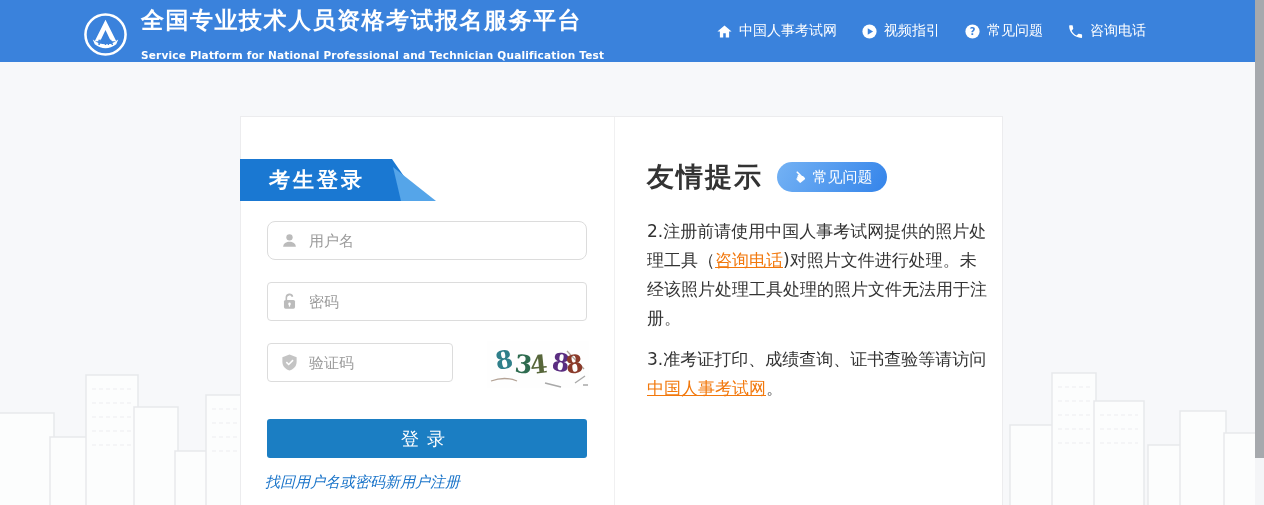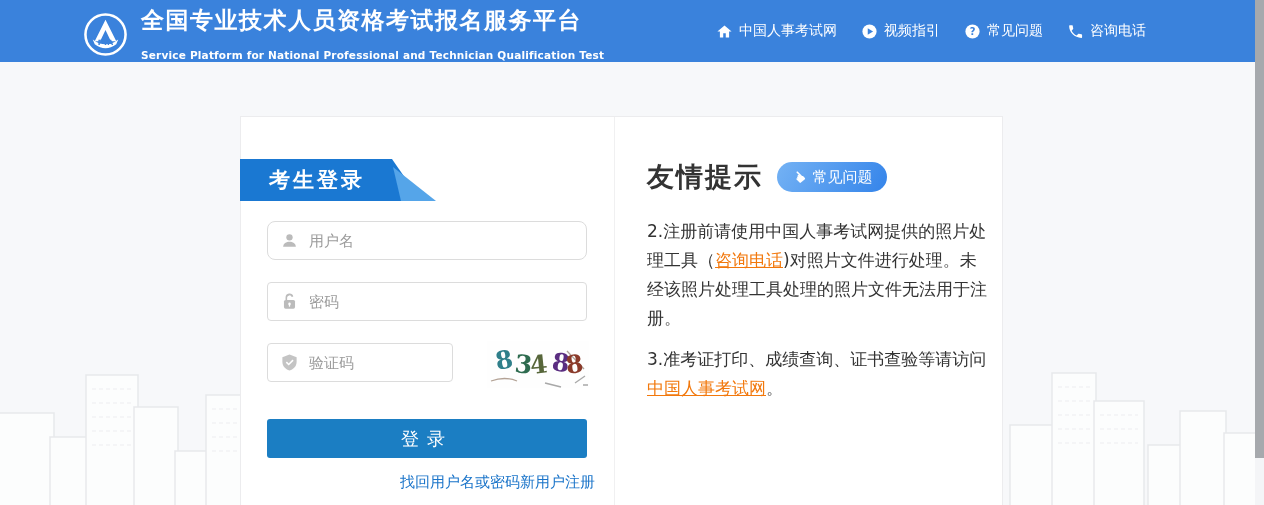--- a/index.html
+++ b/index.html
@@ -35,21 +35,21 @@
   .field input { border:none; outline:none; flex:1; height:100%; font-size:15px; color:#333; padding-left:10px; background:transparent; font-family:inherit; }
   .field input::placeholder { color:#9b9b9b; opacity:1; }
   .field-user { top:104px;border-radius:8px; }
   .field-pass { top:165px;justify-content:flex-end; }
   .field-captcha { top:226px; width:186px; }
 
   .captcha-box { position:absolute; left:246px; top:224px; width:102px; height:47px; cursor:pointer; background:#fefefe; }
   .cap-digit { font-family:"DejaVu Serif","Liberation Serif",serif; font-size:25px; font-weight:bold; }
 
   .login-btn { position:absolute; left:26px; top:302px; width:320px; height:39px; background:#1b7ec3; border:none; border-radius:3px; color:#fff; font-size:18px; letter-spacing:8px; cursor:pointer; font-family:inherit; }
-  .links-row { position:absolute; left:34px; top:356px; width:320px; display:flex; justify-content:flex-end; }
+  .links-row { position:absolute; left:24px; top:356px; width:320px; display:flex; justify-content:flex-start;font-style:italic; }
   .links-row a { color:#1a74c9; font-size:15px; text-decoration:none; cursor:pointer; }
 
   
   .right-col { position:absolute; left:374px; top:0; width:388px; height:100%; }
   .tips-header { position:absolute; left:32px; top:42px; display:flex; align-items:center; gap:14px; }
   .tips-title { font-size:27px; font-weight:bold; color:#333; letter-spacing:2px; }
   .pill { display:flex; align-items:center; gap:7px; height:30px; padding:0 15px; border:none; border-radius:16px; background:linear-gradient(120deg,#74b2f4,#3484ea); color:#fff; font-size:15px; cursor:pointer; font-family:inherit; }
   .pill .finger { display:inline-block; transform:rotate(45deg); font-size:15px; line-height:1; }
   .tips-list { position:absolute; left:32px; top:100px; width:345px; font-size:17px; line-height:29px; color:#333; }
   .tip { margin:0 0 12px 0; }

